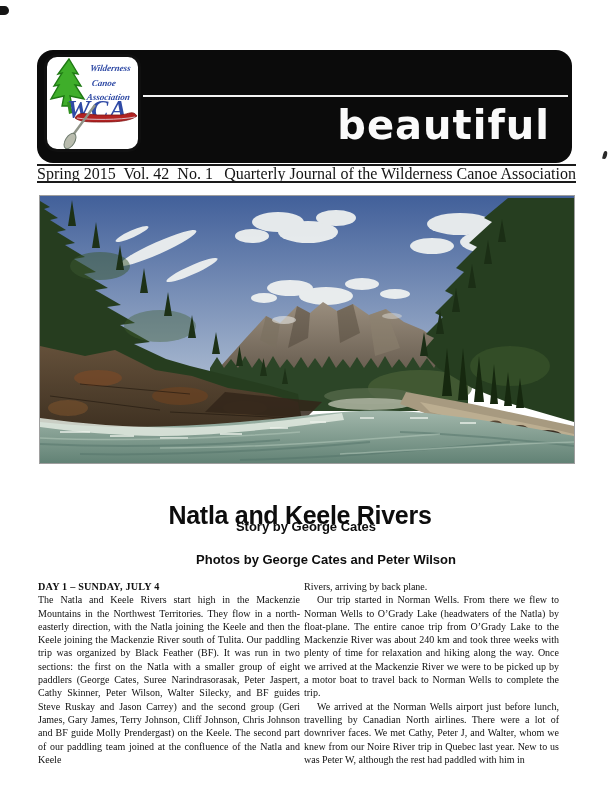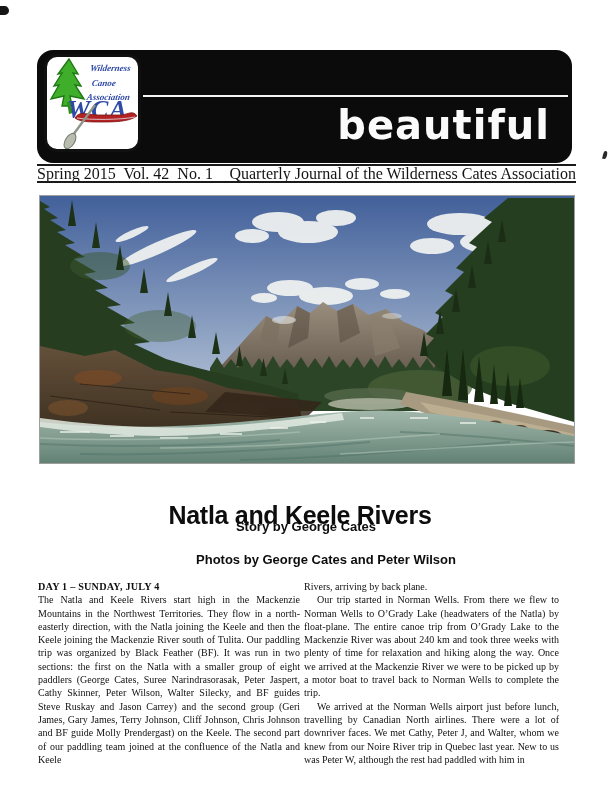--- a/index.html
+++ b/index.html
@@ -98,21 +98,21 @@
       <svg style="left:12px;top:46px;" width="42" height="46" viewBox="0 0 42 46">
         <line x1="36" y1="2" x2="14" y2="32" stroke="#8f9488" stroke-width="2.4"></line>
         <ellipse cx="11" cy="38" rx="4.6" ry="8.5" transform="rotate(32 11 38)" fill="#b9bcae" stroke="#6d7a6d" stroke-width="1"></ellipse>
       </svg>
     </div>
   </div>
 
   <div class="rule r1"></div>
   <div class="dateline">
     <span>Spring 2015  Vol. 42  No. 1</span>
-    <span>Quarterly Journal of the Wilderness Cates Association</span>
+    <span>Quarterly Journal of the Wilderness Canoe Association</span>
   </div>
   <div class="rule r2"></div>
 
   <div class="photo">
     <svg viewBox="0 0 534 267" preserveAspectRatio="none">
       <defs>
         <linearGradient id="skyG" x1="0" y1="0" x2="0" y2="1">
           <stop offset="0" stop-color="#42609a"></stop>
             <stop offset="1" stop-color="#a3b4cd"></stop>
         </linearGradient>

